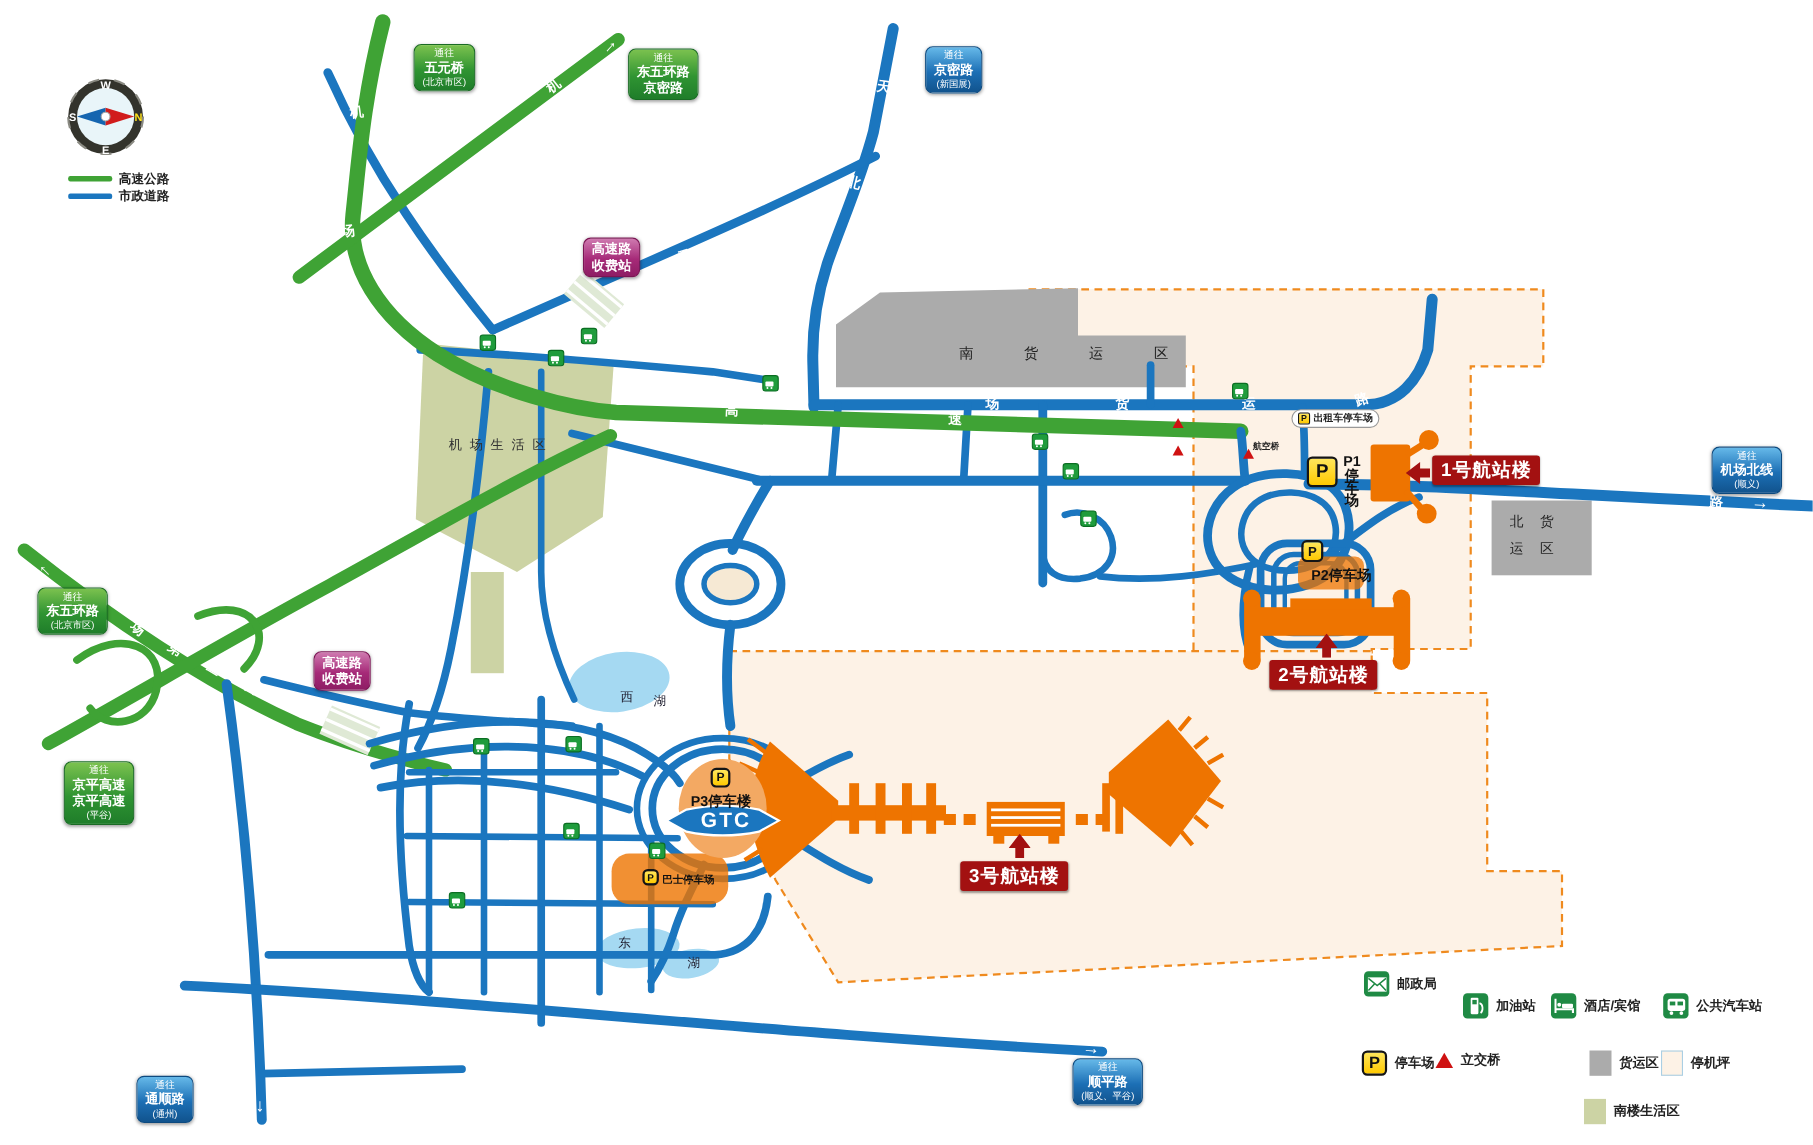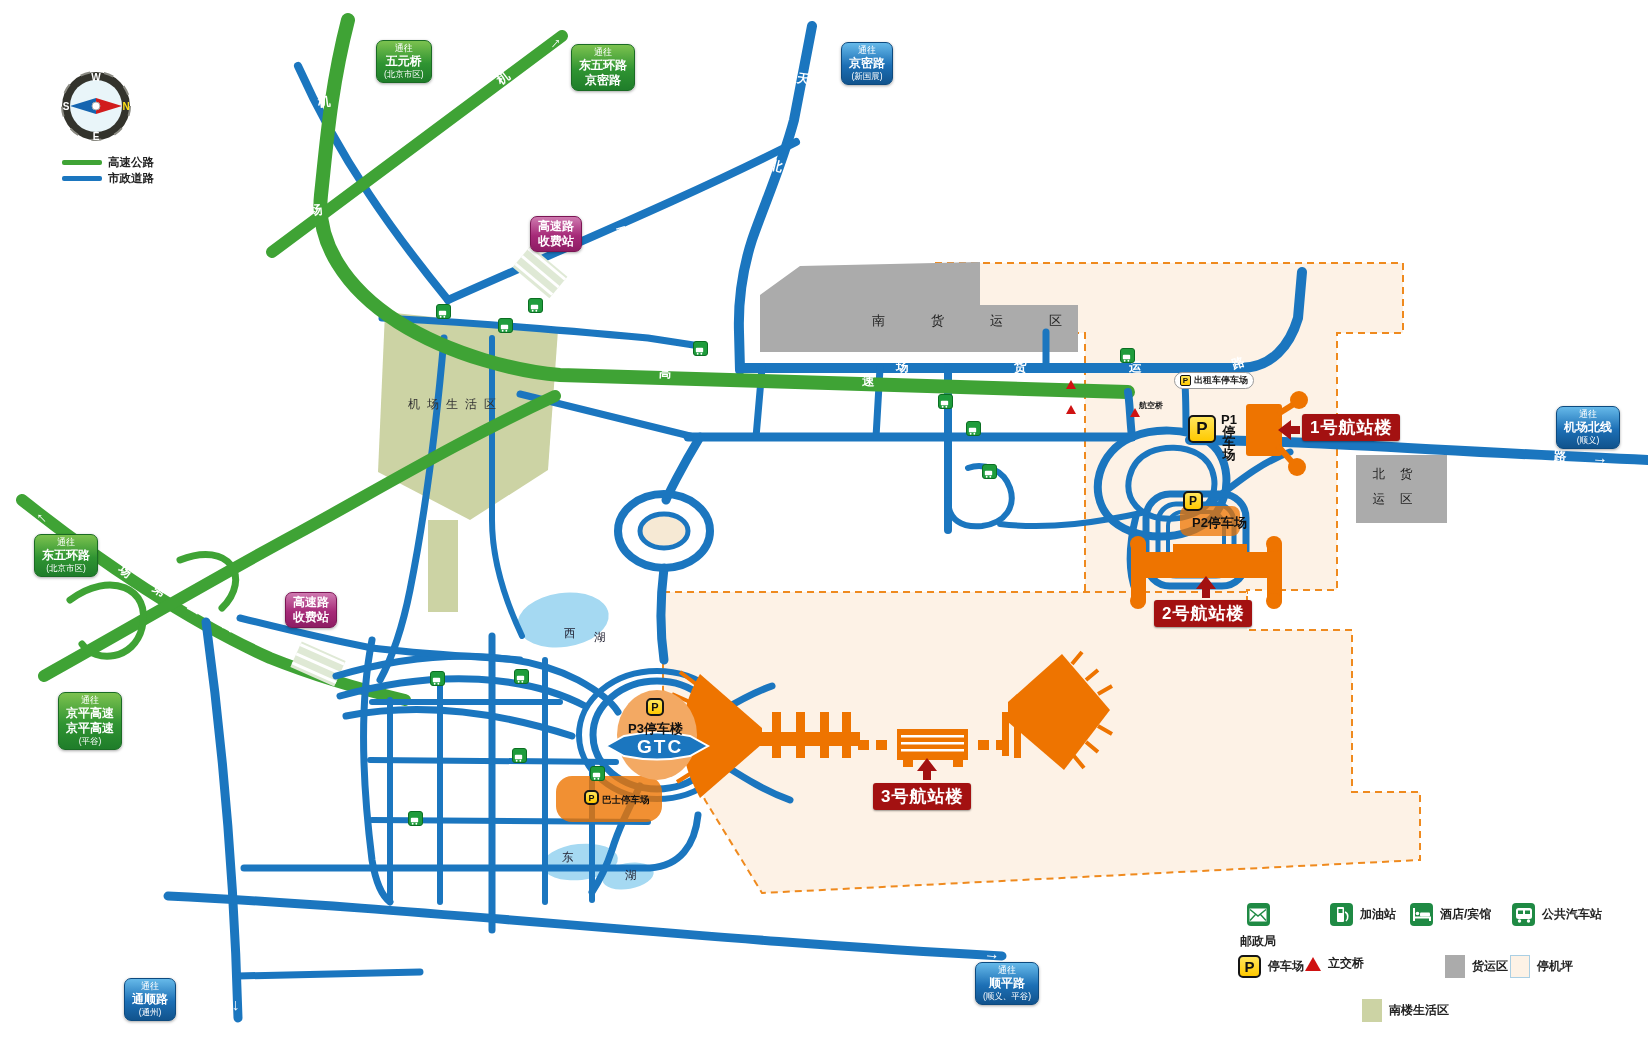--- a/index.html
+++ b/index.html
@@ -404,21 +404,21 @@
       <span class="tri" style="left: 1066px; top: 380px;"></span>
       <span class="tri" style="left: 1066px; top: 405px;"></span>
       <span class="lakechar" style="left: 564px; top: 626px;">西</span>
       <span class="lakechar" style="left: 594px; top: 630px;">湖</span>
       <span class="lakechar" style="left: 562px; top: 850px;">东</span>
       <span class="lakechar" style="left: 625px; top: 868px;">湖</span>
       <div class="picon" style="left: 1188px; top: 415px; width: 28px; height: 28px; font-size: 17px;">P</div>
       <div class="picon" style="left: 1183px; top: 491px; width: 20px; height: 20px; font-size: 12px;">P</div>
       <div class="picon" style="left: 646px; top: 698px; width: 18px; height: 18px; font-size: 11px;">P</div>
       <div class="picon" style="left: 584px; top: 790px; width: 15px; height: 15px; font-size: 9px;">P</div>
-      <div class="lg-item" style="left: 1240px; top: 903px; flex-direction: column;">
+      <div class="lg-item" style="left: 1240px; top: 883px;">
         <div class="lg-ico">
           <svg width="18" height="14" viewBox="0 0 18 14">
             <rect x="0.5" y="0.5" width="17" height="13" fill="#fff"></rect>
             <path d="M1,1.5 L9,8 L17,1.5 M1,12.5 L6.5,6.5 M17,12.5 L11.5,6.5" stroke="#1f8a44" stroke-width="1.4" fill="none"></path>
           </svg>
         </div>
         <span>邮政局</span>
       </div>
       <div class="lg-item" style="left: 1330px; top: 903px;">
         <div class="lg-ico">
@@ -453,21 +453,21 @@
         <span>公共汽车站</span>
       </div>
       <div class="lg-item" style="left: 1238px; top: 955px;">
         <div class="picon lg-p">P</div>
         <span>停车场</span>
       </div>
       <div class="lg-item" style="left: 1305px; top: 955px;">
         <span class="lg-tri"></span>
         <span>立交桥</span>
       </div>
-      <div class="lg-item" style="left: 1362px; top: 955px; margin-top: 44px;">
+      <div class="lg-item" style="left: 1440px; top: 955px; margin-top: 44px;">
         <div class="lg-swatch" style="background: rgb(204, 211, 164);"></div>
         <span>南楼生活区</span>
       </div>
       <div class="lg-item" style="left: 1445px; top: 955px;">
         <div class="lg-swatch" style="background: rgb(171, 171, 171);"></div>
         <span>货运区</span>
       </div>
       <div class="lg-item" style="left: 1510px; top: 955px;">
         <div class="lg-swatch" style="background: rgb(253, 242, 230); border: 1px solid rgb(170, 207, 228); box-sizing: border-box;"></div>
         <span>停机坪</span>

